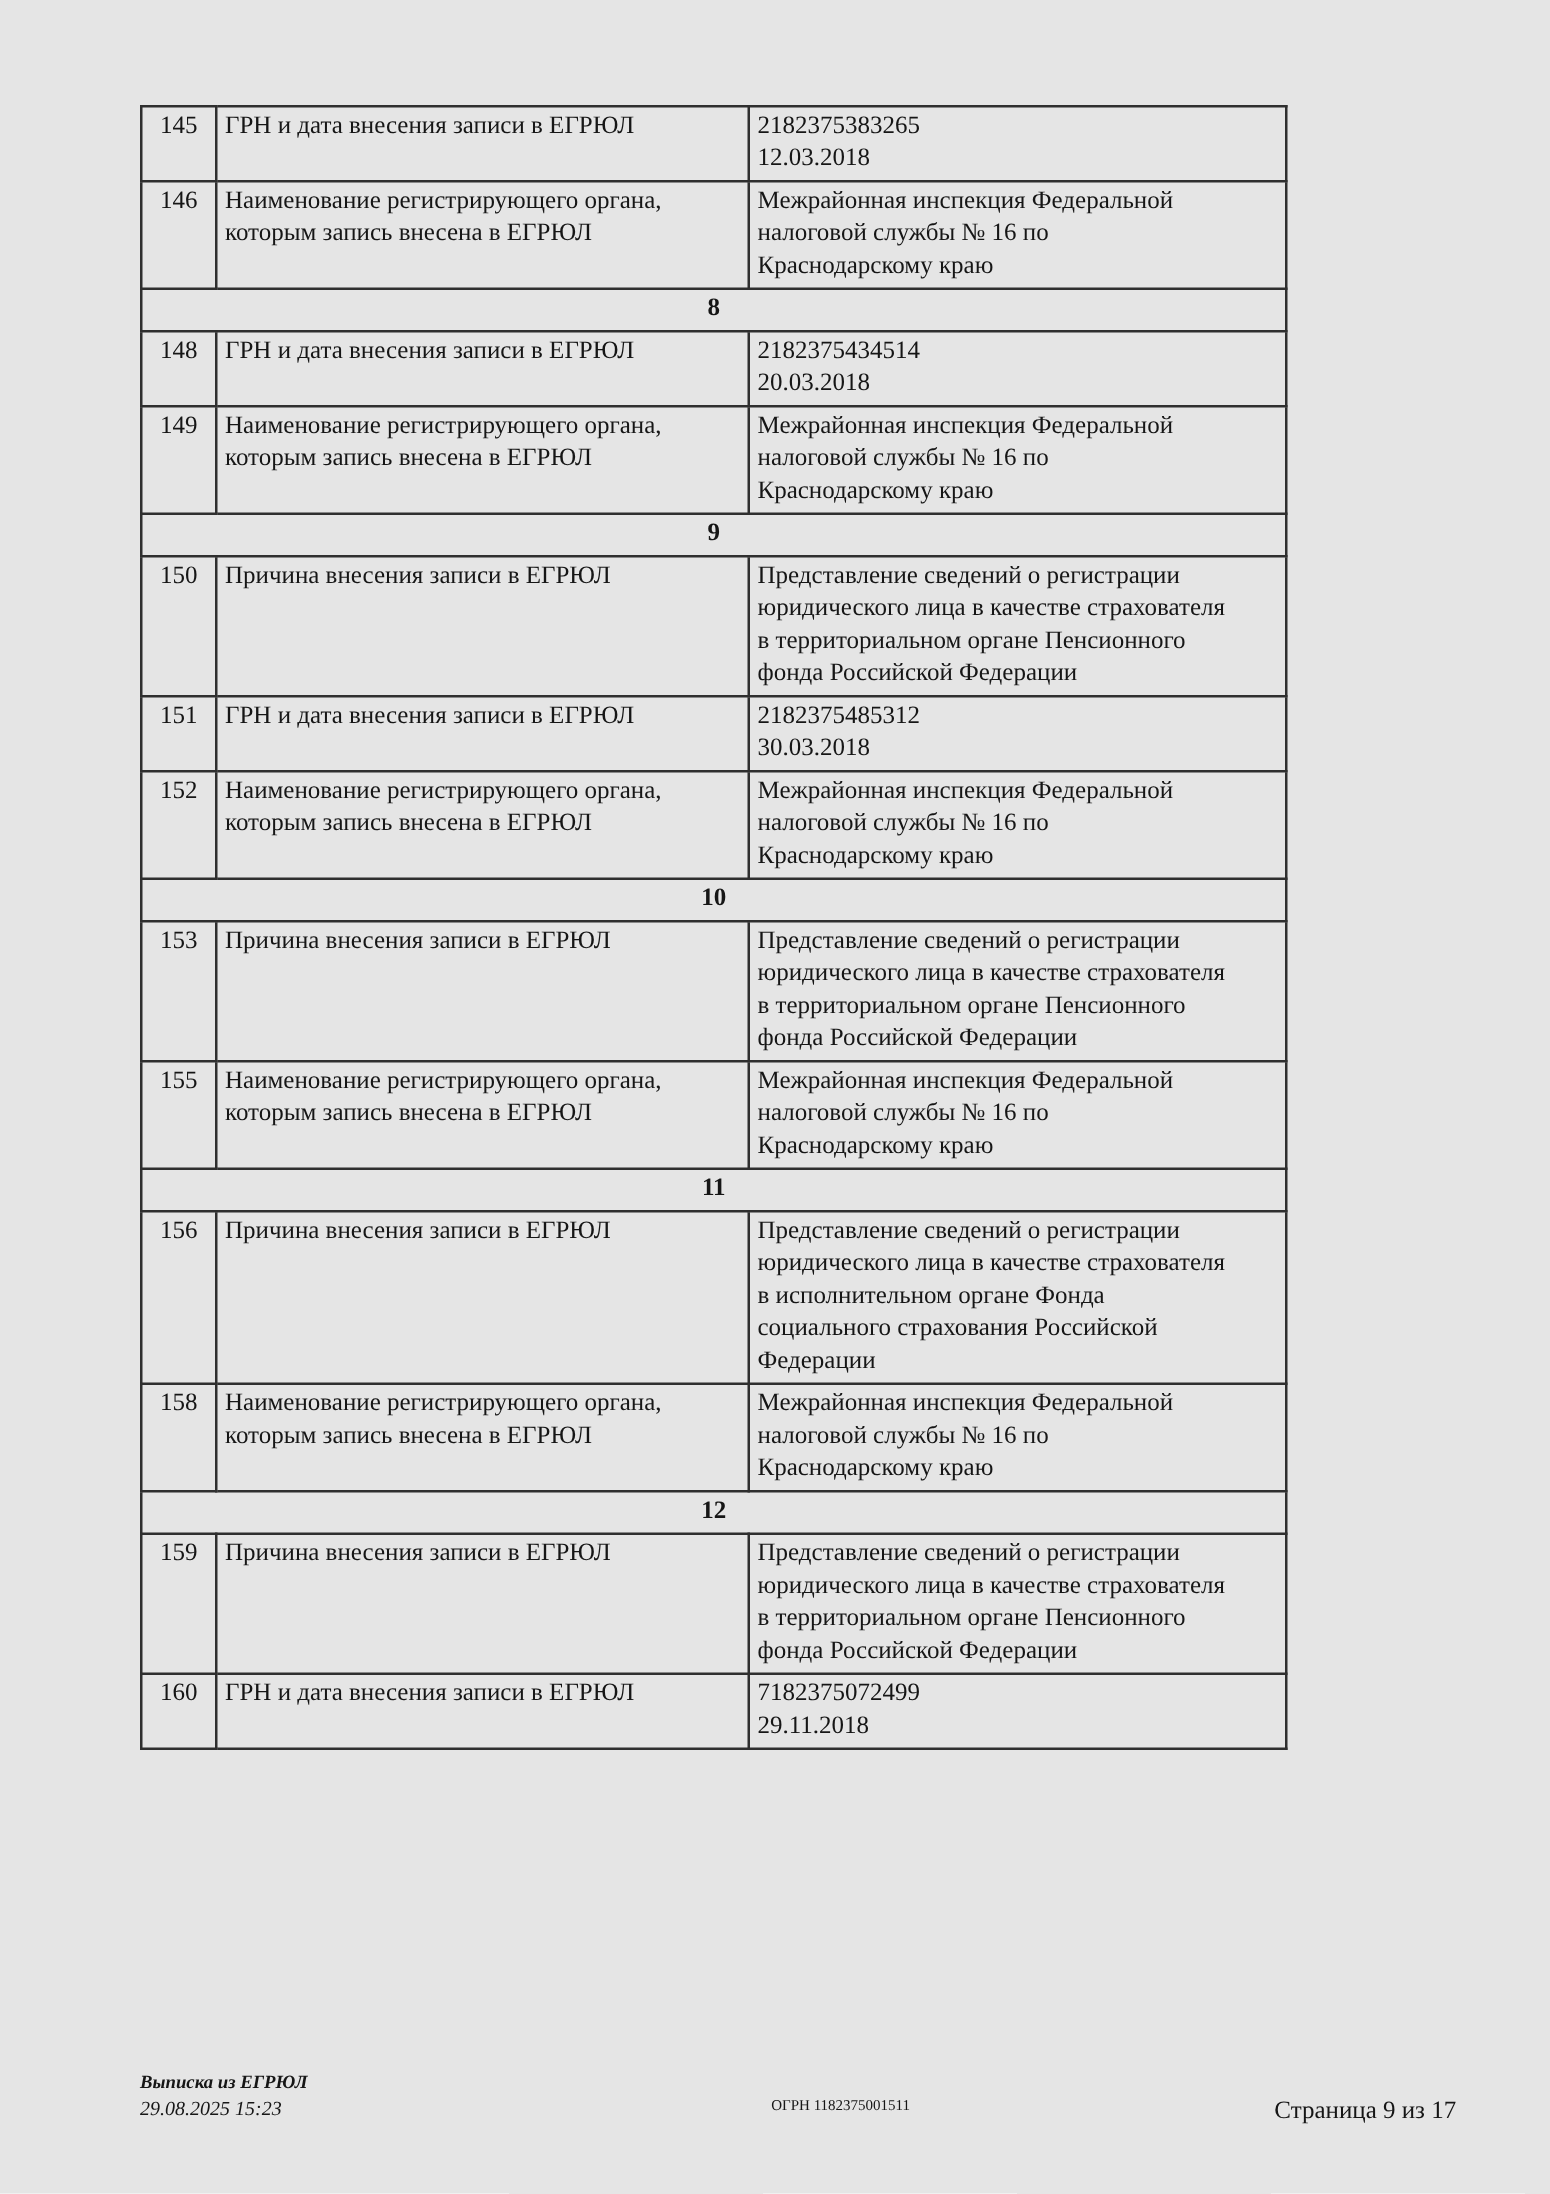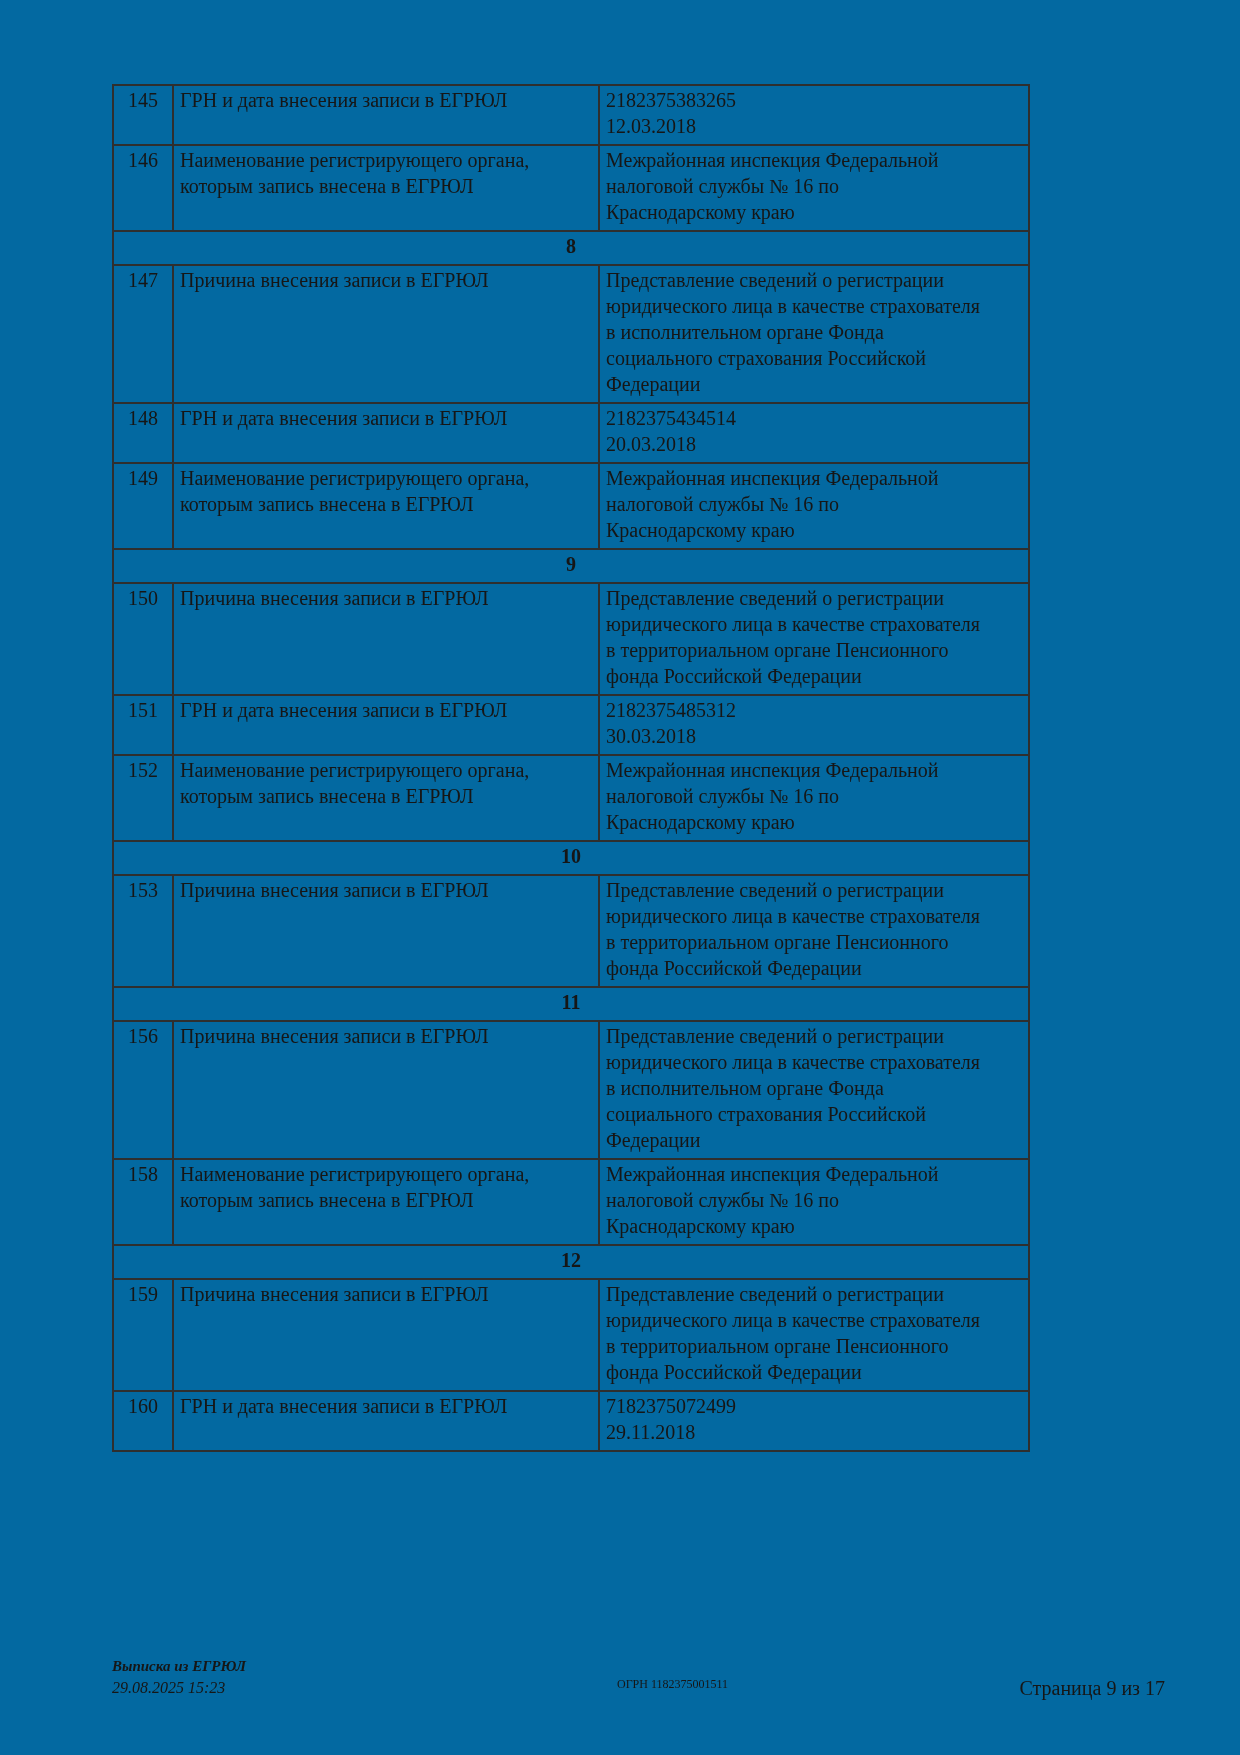--- a/index.html
+++ b/index.html
@@ -1,20 +1,20 @@
 <!DOCTYPE html>
 <html><head>
 <meta charset="utf-8">
 <style>
   html,body{margin:0;padding:0;background:#ffffff;}
   .page{
     position:relative;
     width:1240px;
     height:1755px;
-    background:#0369a1;
+    background:#e5e5e5;
     font-family:"Liberation Serif", serif;
     color:#161616;
     overflow:hidden;
   }
   table.records{
     position:absolute;
     left:112px;
     top:84px;
     width:916px;
     border-collapse:collapse;
@@ -92,29 +92,20 @@
           <td>Наименование регистрирующего органа,
 которым запись внесена в ЕГРЮЛ</td>
           <td>Межрайонная инспекция Федеральной
 налоговой службы № 16 по
 Краснодарскому краю</td>
         </tr>
         <tr>
           <td colspan="3" class="section">8</td>
         </tr>
         <tr>
-          <td class="num">147</td>
-          <td>Причина внесения записи в ЕГРЮЛ</td>
-          <td>Представление сведений о регистрации
-юридического лица в качестве страхователя
-в исполнительном органе Фонда
-социального страхования Российской
-Федерации</td>
-        </tr>
-        <tr>
           <td class="num">148</td>
           <td>ГРН и дата внесения записи в ЕГРЮЛ</td>
           <td>2182375434514
 20.03.2018</td>
         </tr>
         <tr>
           <td class="num">149</td>
           <td>Наименование регистрирующего органа,
 которым запись внесена в ЕГРЮЛ</td>
           <td>Межрайонная инспекция Федеральной
@@ -149,20 +140,28 @@
         <tr>
           <td colspan="3" class="section">10</td>
         </tr>
         <tr>
           <td class="num">153</td>
           <td>Причина внесения записи в ЕГРЮЛ</td>
           <td>Представление сведений о регистрации
 юридического лица в качестве страхователя
 в территориальном органе Пенсионного
 фонда Российской Федерации</td>
+        </tr>
+        <tr>
+          <td class="num">155</td>
+          <td>Наименование регистрирующего органа,
+которым запись внесена в ЕГРЮЛ</td>
+          <td>Межрайонная инспекция Федеральной
+налоговой службы № 16 по
+Краснодарскому краю</td>
         </tr>
         <tr>
           <td colspan="3" class="section">11</td>
         </tr>
         <tr>
           <td class="num">156</td>
           <td>Причина внесения записи в ЕГРЮЛ</td>
           <td>Представление сведений о регистрации
 юридического лица в качестве страхователя
 в исполнительном органе Фонда

